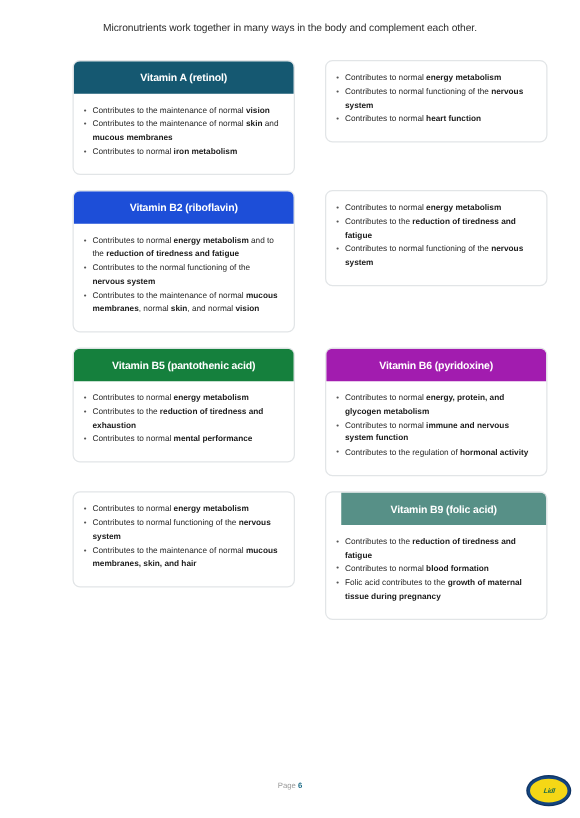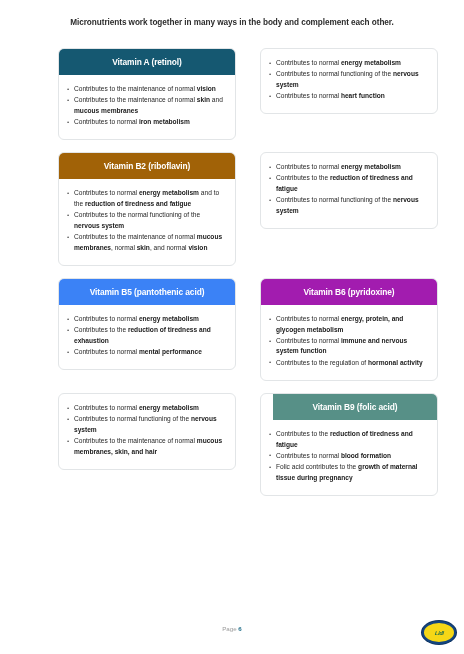--- a/index.html
+++ b/index.html
@@ -32,21 +32,21 @@
     letter-spacing: -0.2px;
     margin: 0;
     padding-top: 30px;
     line-height: 1.2;
   }
 
   .page-subtitle {
     text-align: center;
     color: #2c2c2c;
     font-size: 8.2px;
-    font-weight: bold;
+    font-weight: normal;
     margin: 0;
     padding-top: 18px;
     letter-spacing: -0.05px;
   }
 
   .card-grid {
     margin: 0 auto;
     padding-top: 21px;
     width: 348px;
     display: grid;
@@ -167,40 +167,40 @@
       <div class="card">
         <div class="card-body">
           <ul class="bullet-list">
             <li class="bullet-item"><span>Contributes to normal </span><b>energy metabolism</b></li>
             <li class="bullet-item"><span>Contributes to normal functioning of the </span><b>nervous system</b></li>
             <li class="bullet-item"><span>Contributes to normal </span><b>heart function</b></li>
           </ul>
         </div>
       </div>
       <div class="card">
-        <div class="card-header" style="background: #a16207;">Vitamin B2 (riboflavin)</div>
+        <div class="card-header" style="background: #1d4ed8;">Vitamin B2 (riboflavin)</div>
         <div class="card-body">
           <ul class="bullet-list">
             <li class="bullet-item"><span>Contributes to normal </span><b>energy metabolism</b><span> and to the </span><b>reduction of tiredness and fatigue</b></li>
             <li class="bullet-item"><span>Contributes to the normal functioning of the </span><b>nervous system</b></li>
             <li class="bullet-item"><span>Contributes to the maintenance of normal </span><b>mucous membranes</b><span>, normal </span><b>skin</b><span>, and normal </span><b>vision</b></li>
           </ul>
         </div>
       </div>
       <div class="card">
         <div class="card-body">
           <ul class="bullet-list">
             <li class="bullet-item"><span>Contributes to normal </span><b>energy metabolism</b></li>
             <li class="bullet-item"><span>Contributes to the </span><b>reduction of tiredness and fatigue</b></li>
             <li class="bullet-item"><span>Contributes to normal functioning of the </span><b>nervous system</b></li>
           </ul>
         </div>
       </div>
       <div class="card">
-        <div class="card-header" style="background: #3b82f6;">Vitamin B5 (pantothenic acid)</div>
+        <div class="card-header" style="background: #15803d;">Vitamin B5 (pantothenic acid)</div>
         <div class="card-body">
           <ul class="bullet-list">
             <li class="bullet-item"><span>Contributes to normal </span><b>energy metabolism</b></li>
             <li class="bullet-item"><span>Contributes to the </span><b>reduction of tiredness and exhaustion</b></li>
             <li class="bullet-item"><span>Contributes to normal </span><b>mental performance</b></li>
           </ul>
         </div>
       </div>
       <div class="card">
         <div class="card-header" style="background: #a21caf;">Vitamin B6 (pyridoxine)</div>

